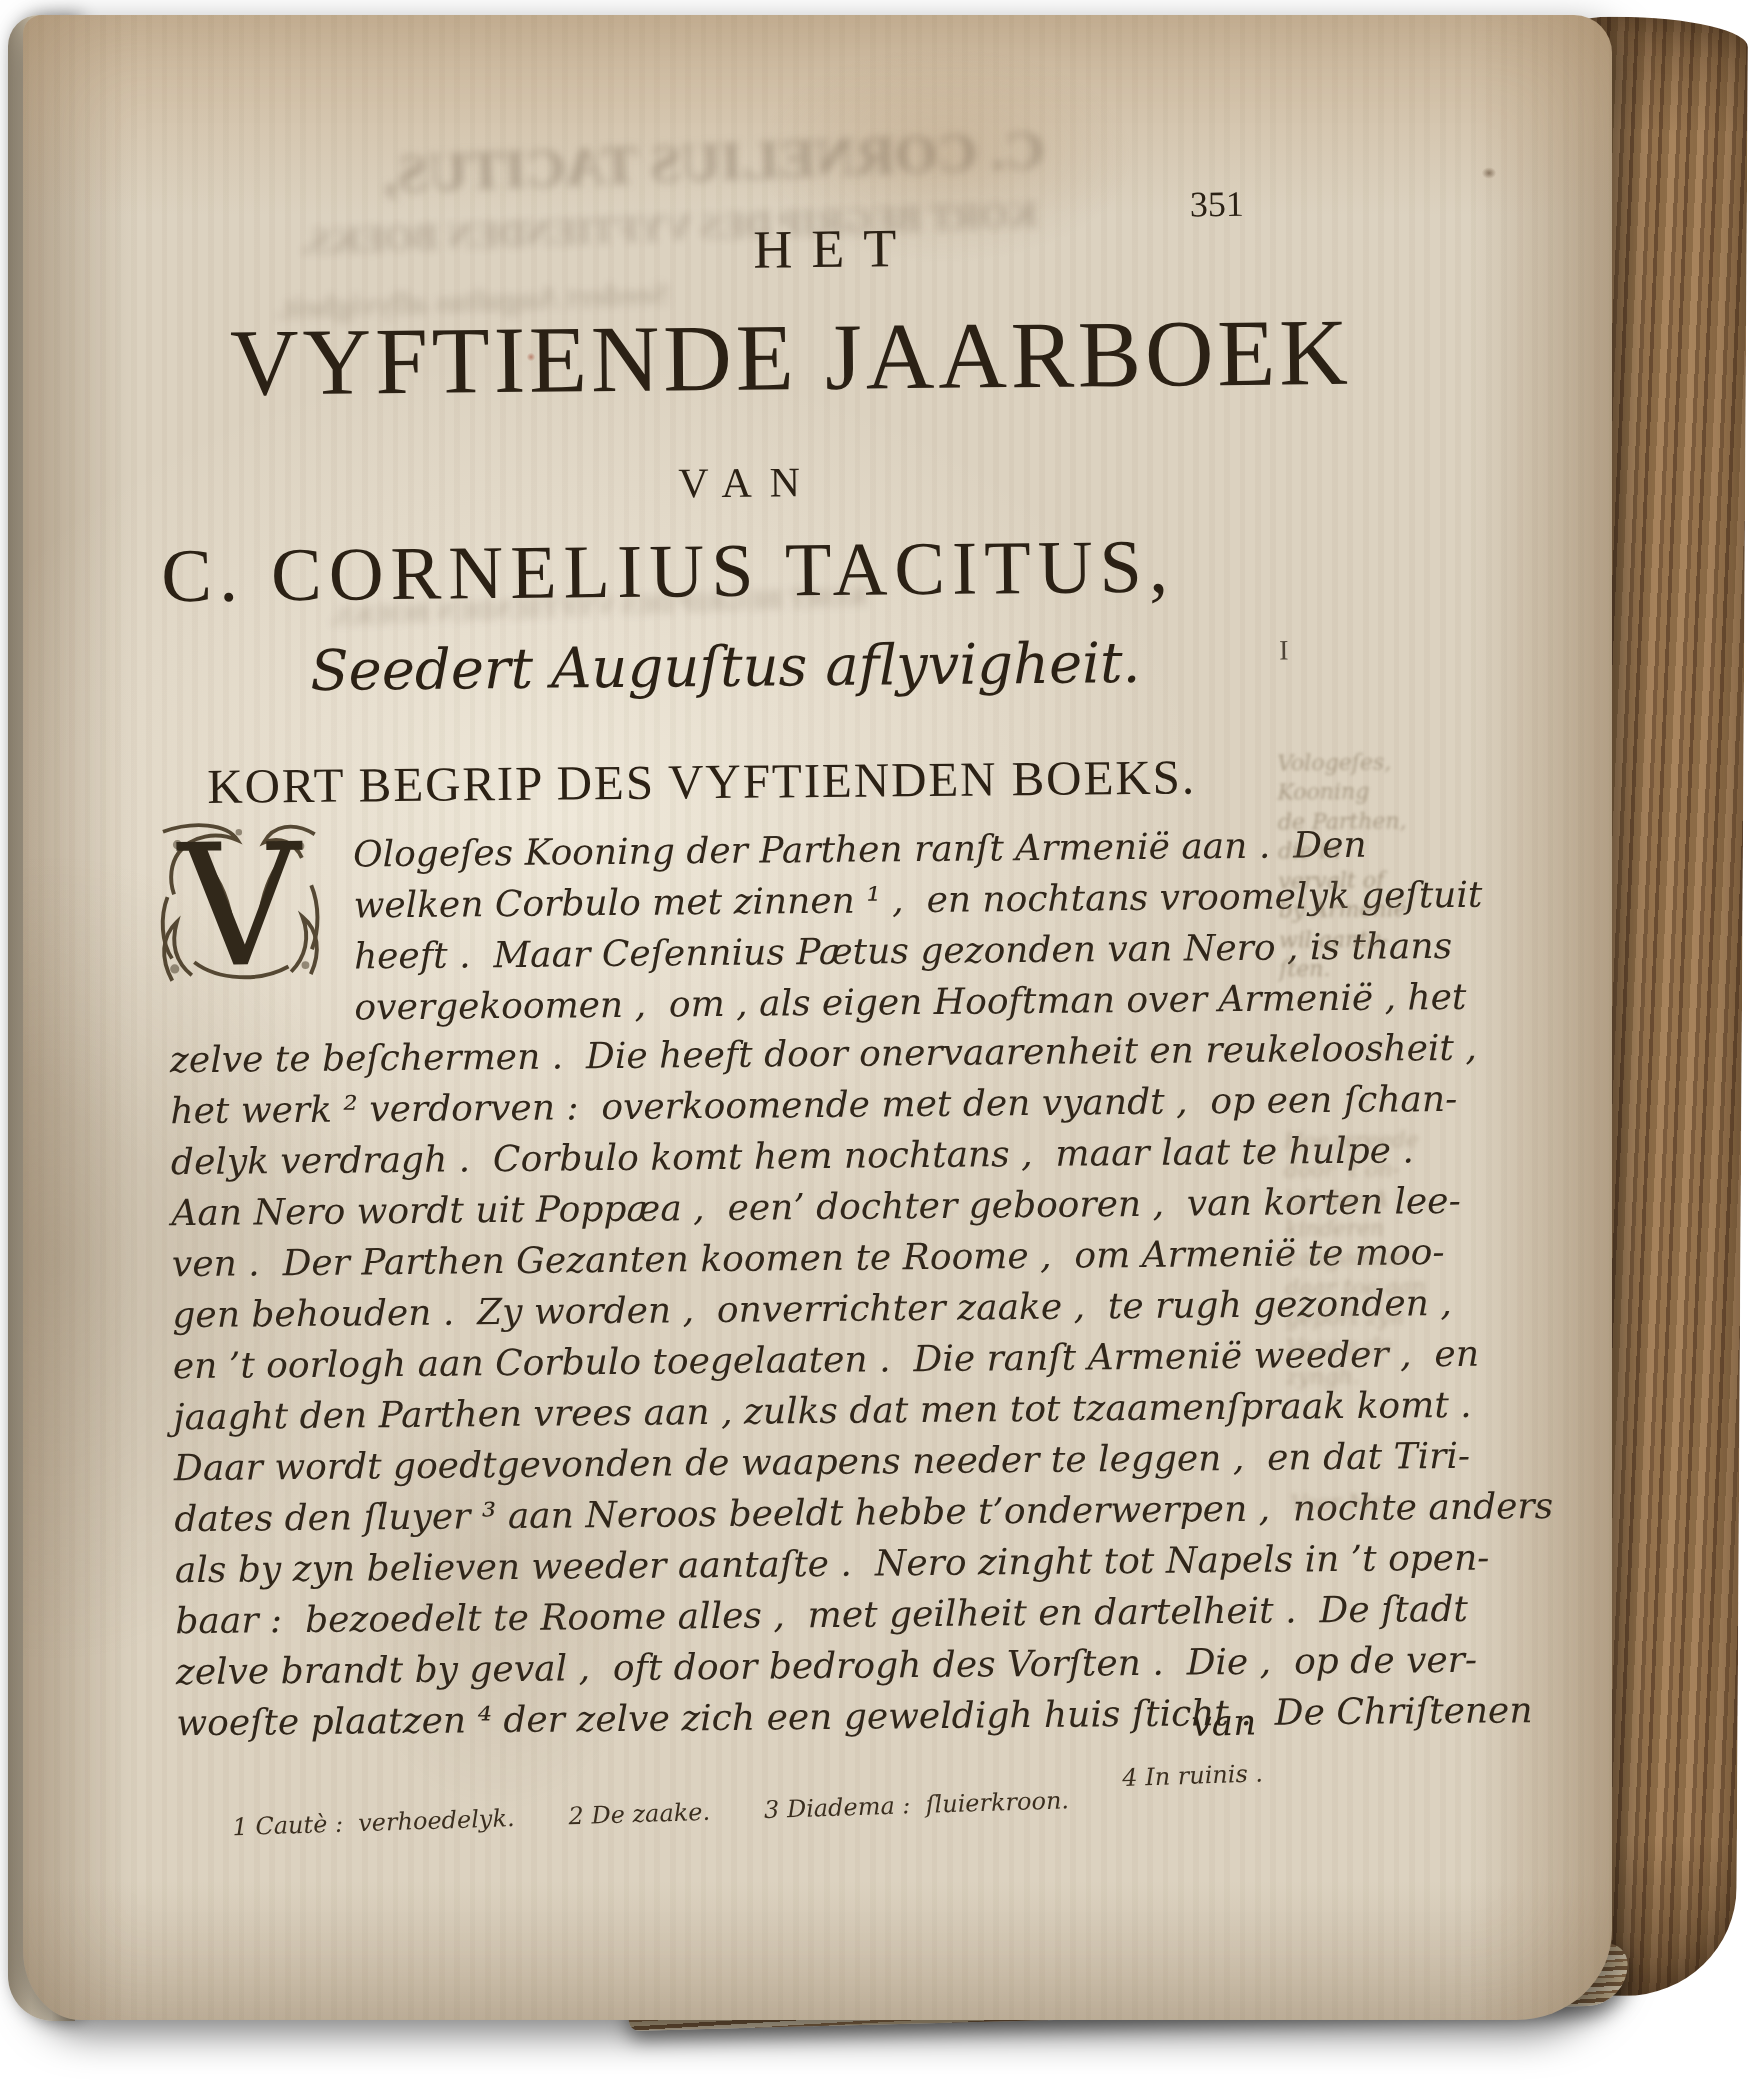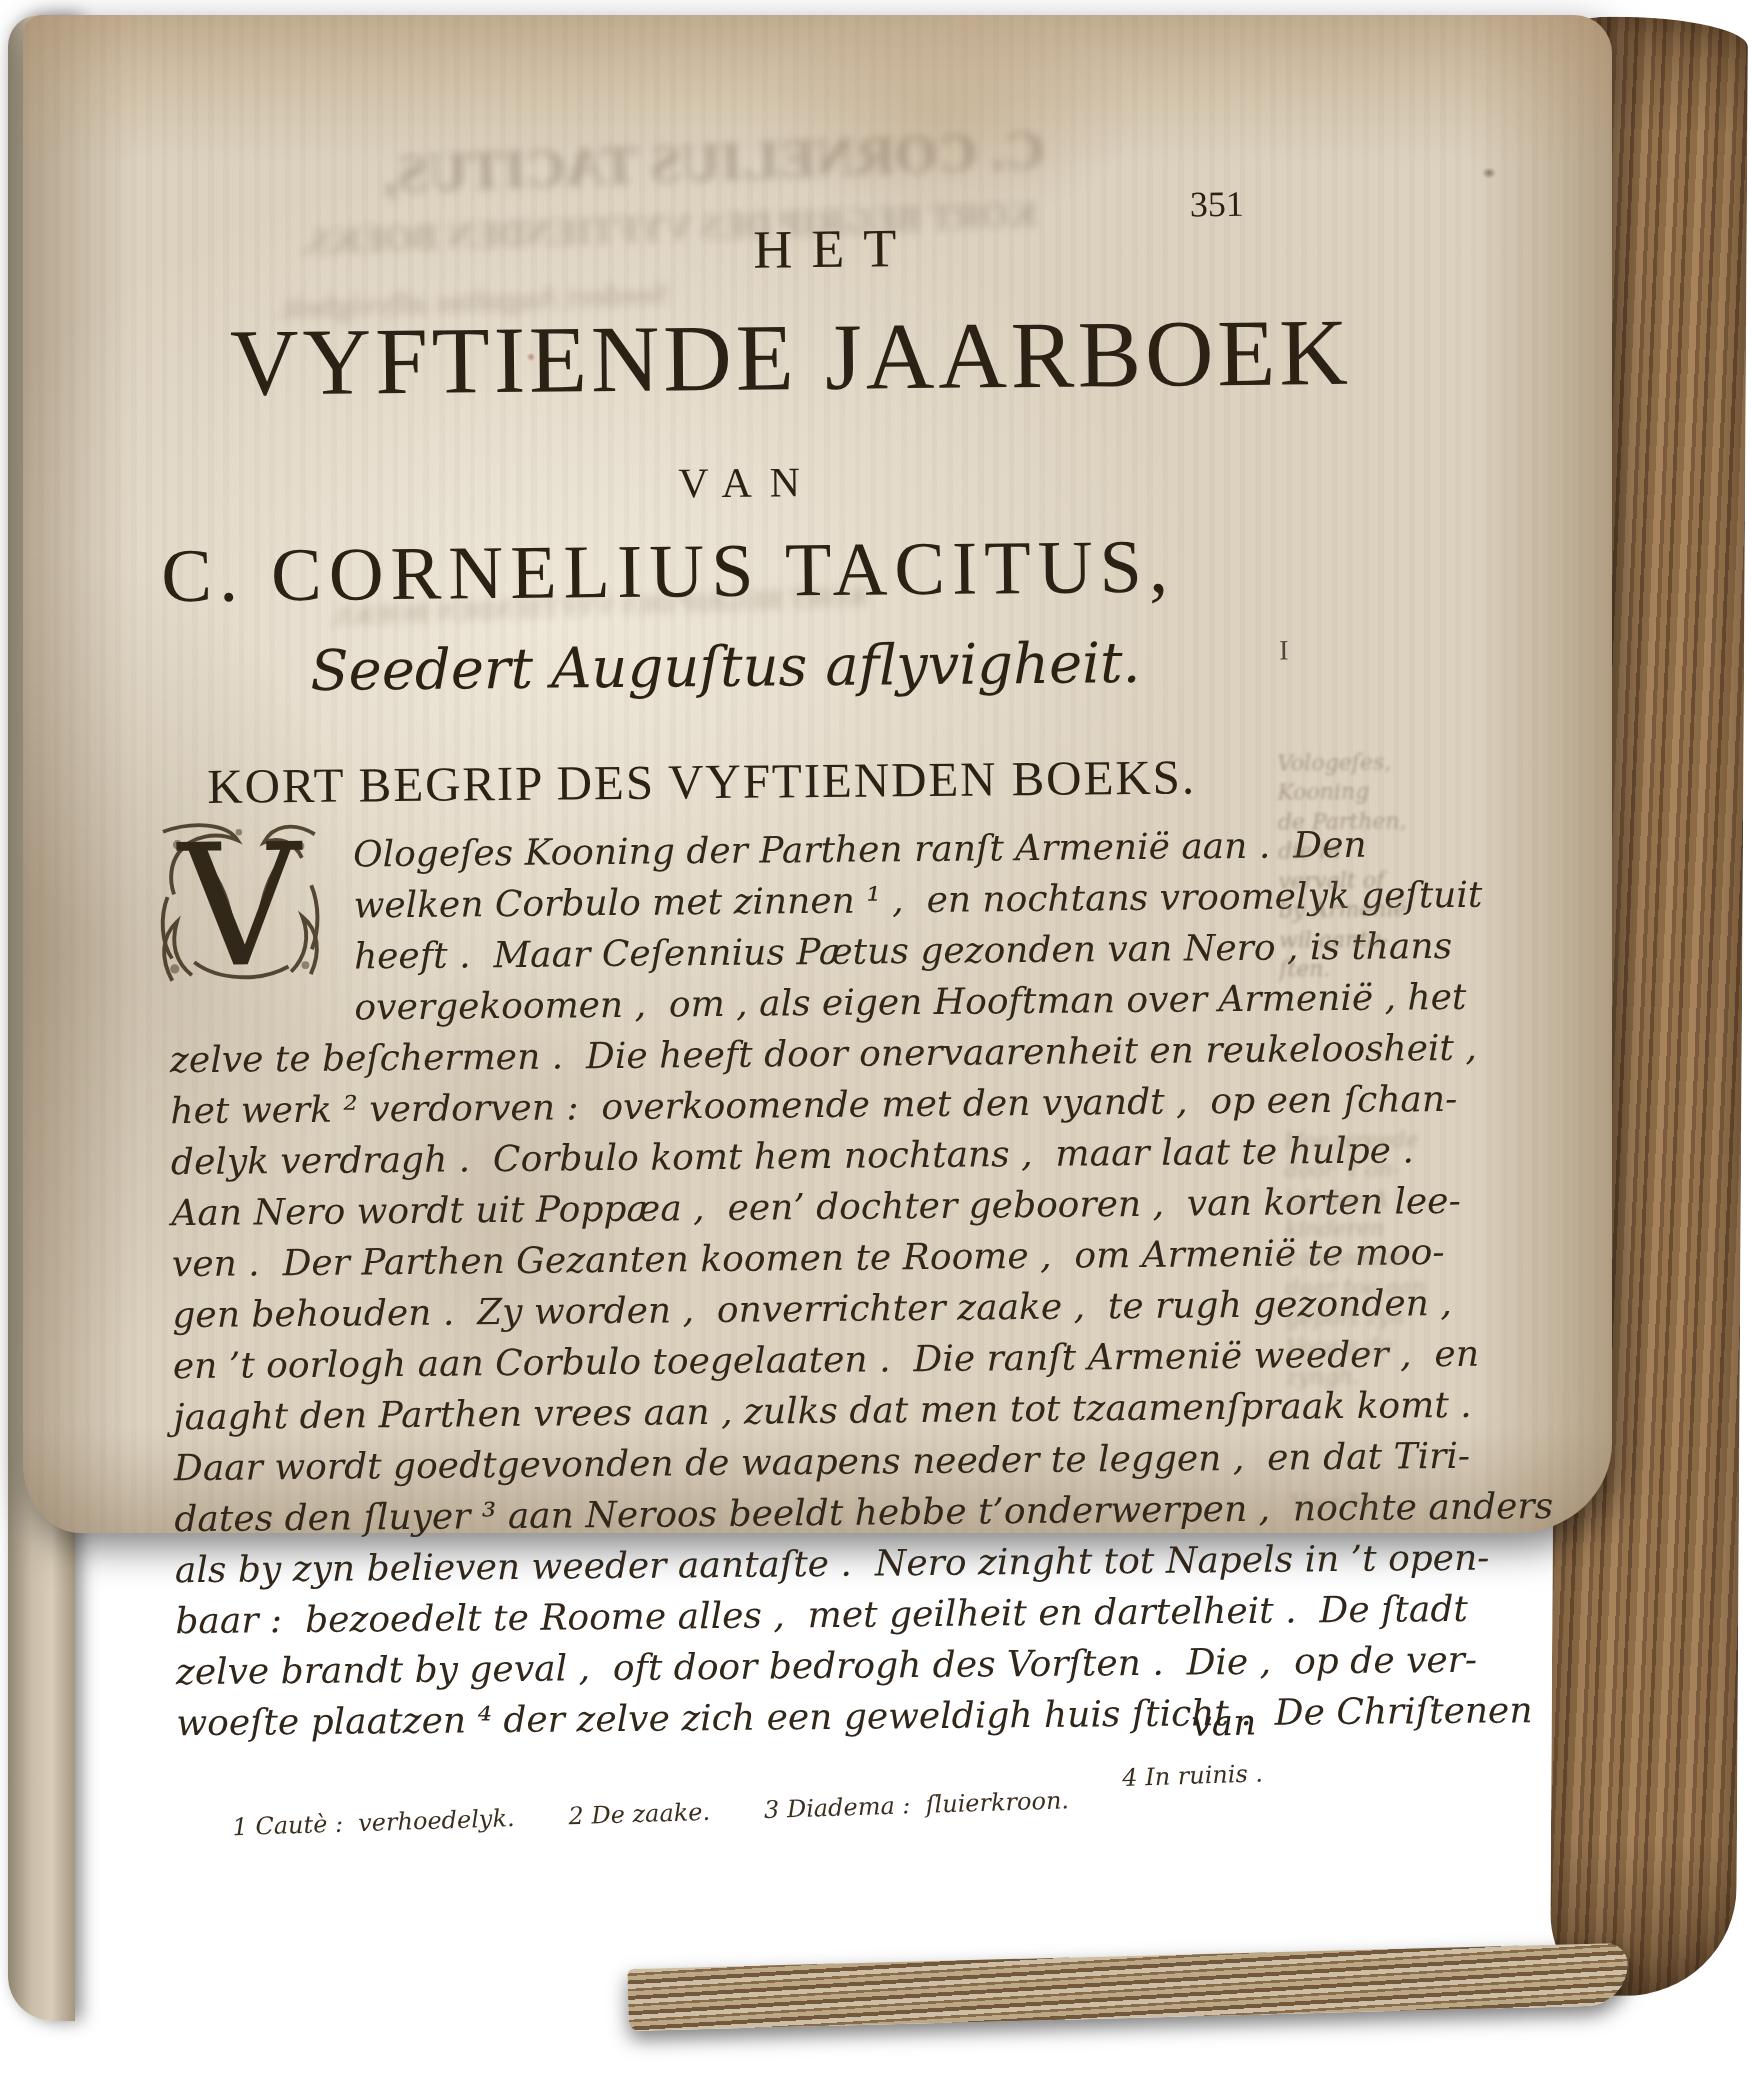--- a/index.html
+++ b/index.html
@@ -48,21 +48,21 @@
     position:absolute;left:628px;top:1956px;width:1000px;height:62px;
     background:repeating-linear-gradient(178deg,
       #cdbfa5 0 4.5px, #8a6b4a 4.5px 7px, #bba887 7px 11.5px, #74583b 11.5px 15.4px);
     border-radius:11.5px 38px 77px 19px;
     transform:rotate(-1.5deg);
     box-shadow:0 9px 19px rgba(0,0,0,.5);
   }
 
   
   .page{
-    position:absolute;left:23px;top:15.4px;width:1589px;height:1518px;
+    position:absolute;left:23px;top:15.4px;width:1589px;height:2005px;
     background:
       radial-gradient(897px 641px at 34% 40%, rgba(252,247,235,.6), transparent 72%),
       linear-gradient(180deg, rgba(193,163,126,.55), rgba(193,163,126,0) 10%),
       linear-gradient(90deg, rgba(138,116,88,.4), rgba(138,116,88,0) 7%),
       linear-gradient(270deg, rgba(152,124,90,.48), rgba(152,124,90,0) 9%),
       linear-gradient(0deg, rgba(148,126,98,.3), rgba(148,126,98,0) 7%),
       #dcd2c0;
     border-radius:19px 38px 96px 58px / 19px 38px 90px 70px;
     box-shadow:inset 0 0 103px rgba(118,94,66,.28), 6.4px 14px 38px rgba(0,0,0,.5);
   }

